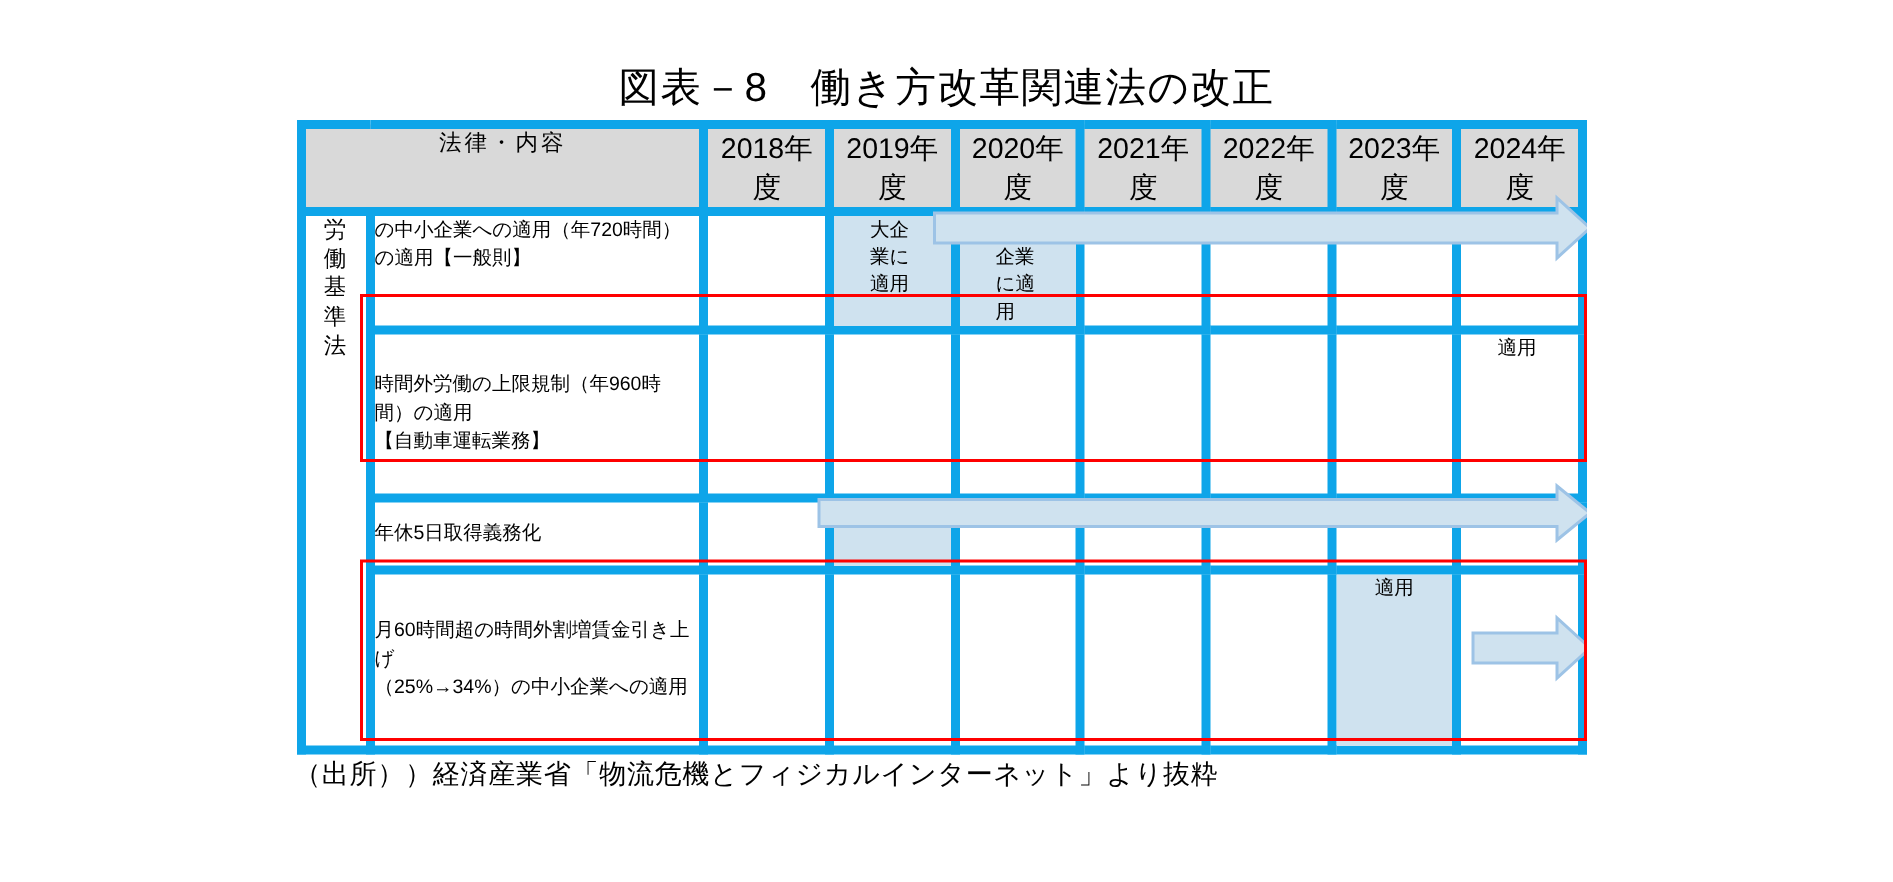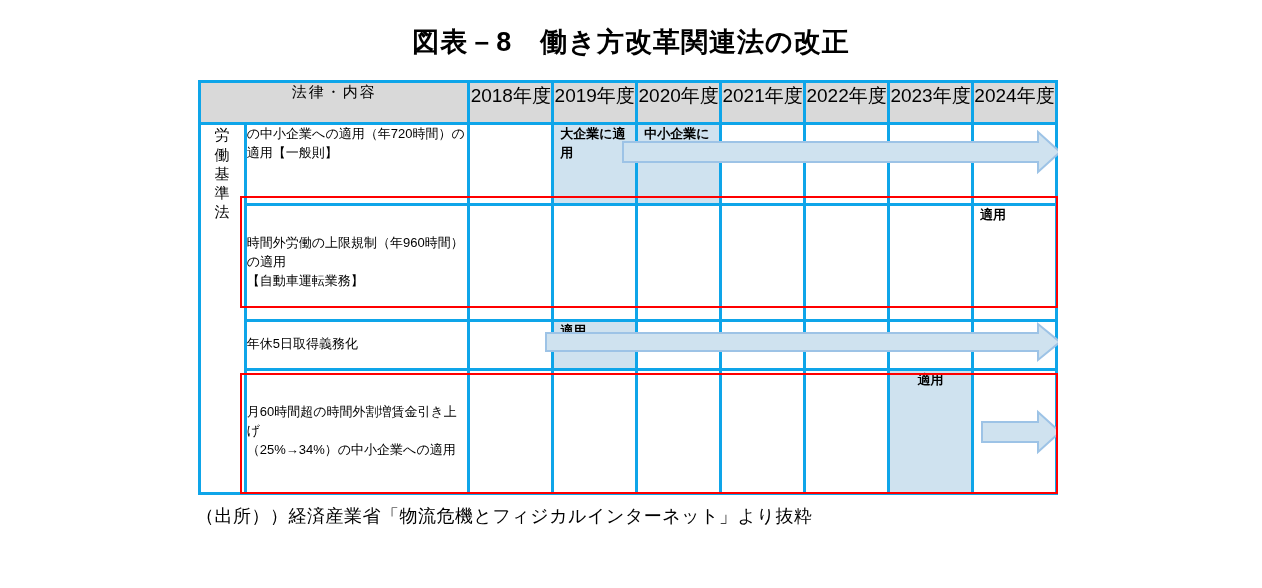--- a/index.html
+++ b/index.html
@@ -12,45 +12,45 @@
     background: #ffffff;
     font-family: "Liberation Sans", "DejaVu Sans", sans-serif;
     color: #000000;
     position: relative;
     overflow: hidden;
   }
 
   .title {
     position: absolute;
     left: 0;
-    top: 24px;
+    top: 40px;
     width: 1262px;
     text-align: center;
     font-size: 27px;
-    font-weight: bold;
+    font-weight: normal;
     letter-spacing: 1px;
   }
 
   .table-wrap {
     position: absolute;
     left: 198px;
     top: 80px;
     width: 860px;
     height: 415px;
   }
 
   table.chart {
     border-collapse: collapse;
     table-layout: fixed;
     width: 860px;
     height: 415px;
     font-size: 13px;
   }
   table.chart td, table.chart th {
-    border: 3px solid #0ea5e9;
+    border: 6px solid #0ea5e9;
     padding: 0;
     vertical-align: top;
     font-weight: normal;
   }
 
   .hdr {
     background: #d9d9d9;
     text-align: center;
     vertical-align: middle;
     height: 38px;
@@ -91,23 +91,22 @@
     vertical-align: middle;
     font-size: 13px;
     line-height: 1.4;
     position: relative;
   }
   .yr.filled {
     background: #cfe2ef;
   }
   .yr .cellText {
     display: block;
-    padding: 0 6px;
+    padding: 0 24px;
     text-align: left;
-    font-weight: bold;
   }
   .yr .cellText.ctr {
     text-align: center;
   }
 
   
   tr.r1 { height: 78px; }
   tr.r2 { height: 112px; }
   tr.r3 { height: 48px; }
   tr.r4 { height: 120px; }

